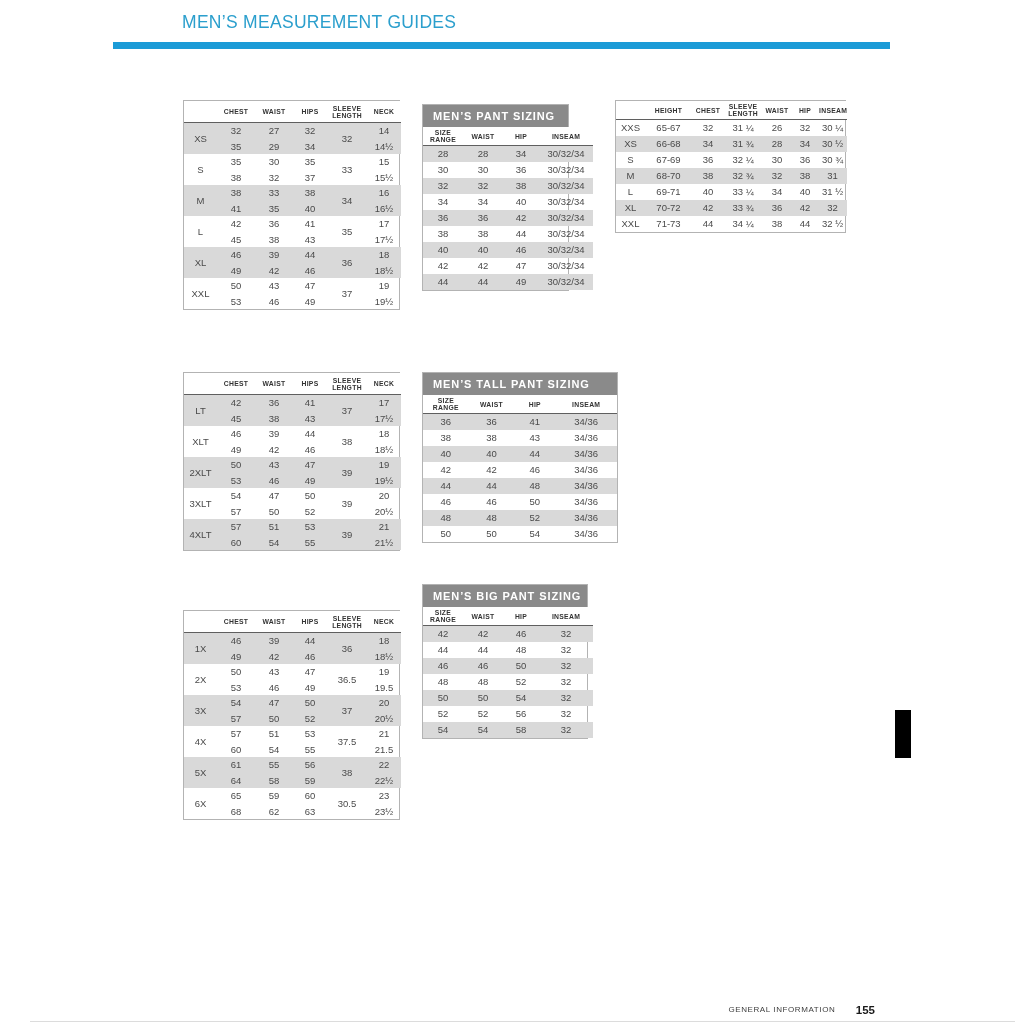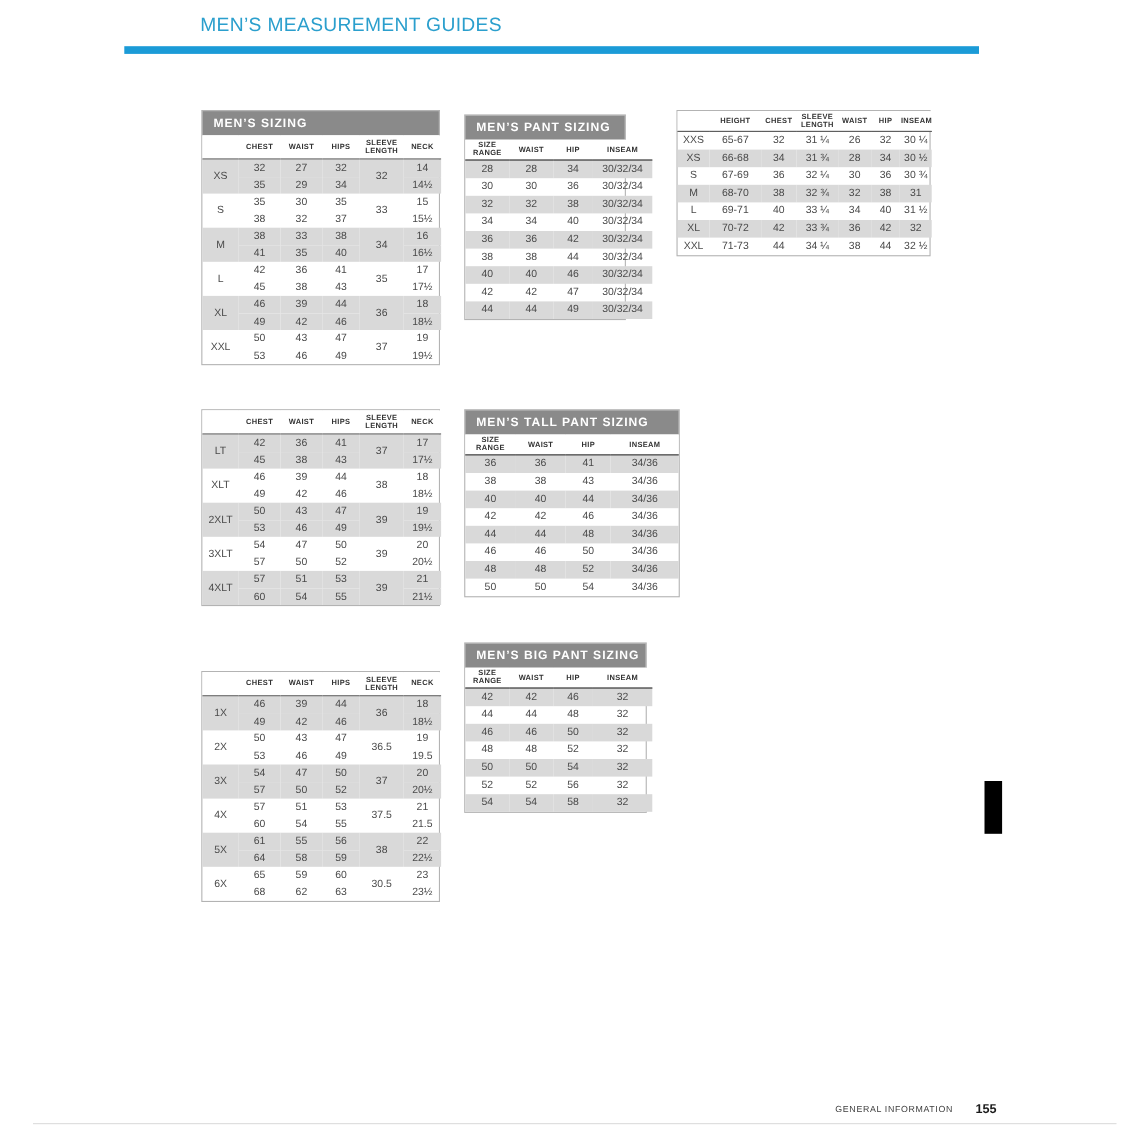--- a/index.html
+++ b/index.html
@@ -58,34 +58,33 @@
   .kC col:nth-child(1){width:29px}
   .kC col:nth-child(2){width:47px}
   .kC col:nth-child(3){width:32px}
   .kC col:nth-child(4){width:38px}
   .kC col:nth-child(5){width:30px}
   .kC col:nth-child(6){width:26px}
   .kC col:nth-child(7){width:29px}
 
   .edge-tab{position:absolute;left:895px;top:710px;width:16px;height:48px;background:#000}
   .footer{
-    position:absolute;top:1000px;right:118px;text-align:left;white-space:nowrap;
+    position:absolute;top:1000px;right:149px;text-align:left;white-space:nowrap;
   }
   .footer .section{font-size:8px;color:#3d3d3d;letter-spacing:.6px;vertical-align:middle}
   .footer .pageno{font-size:11.5px;font-weight:bold;color:#1a1a1a;margin-left:16px;vertical-align:middle}
   .bottom-edge{position:absolute;left:30px;top:1021px;width:985px;height:1px;background:#dcdcdc}
 </style>
 </head>
 <body>
 
 <div class="page-title">MEN’S MEASUREMENT GUIDES</div>
 <div class="rule"></div>
 
 <div class="tbl p1 kA">
-    <div class="tbl-title">MEN’S SIZING</div>
     <table>
       <colgroup>
         <col>
         <col>
         <col>
         <col>
         <col>
         <col>
       </colgroup>
       <thead>

